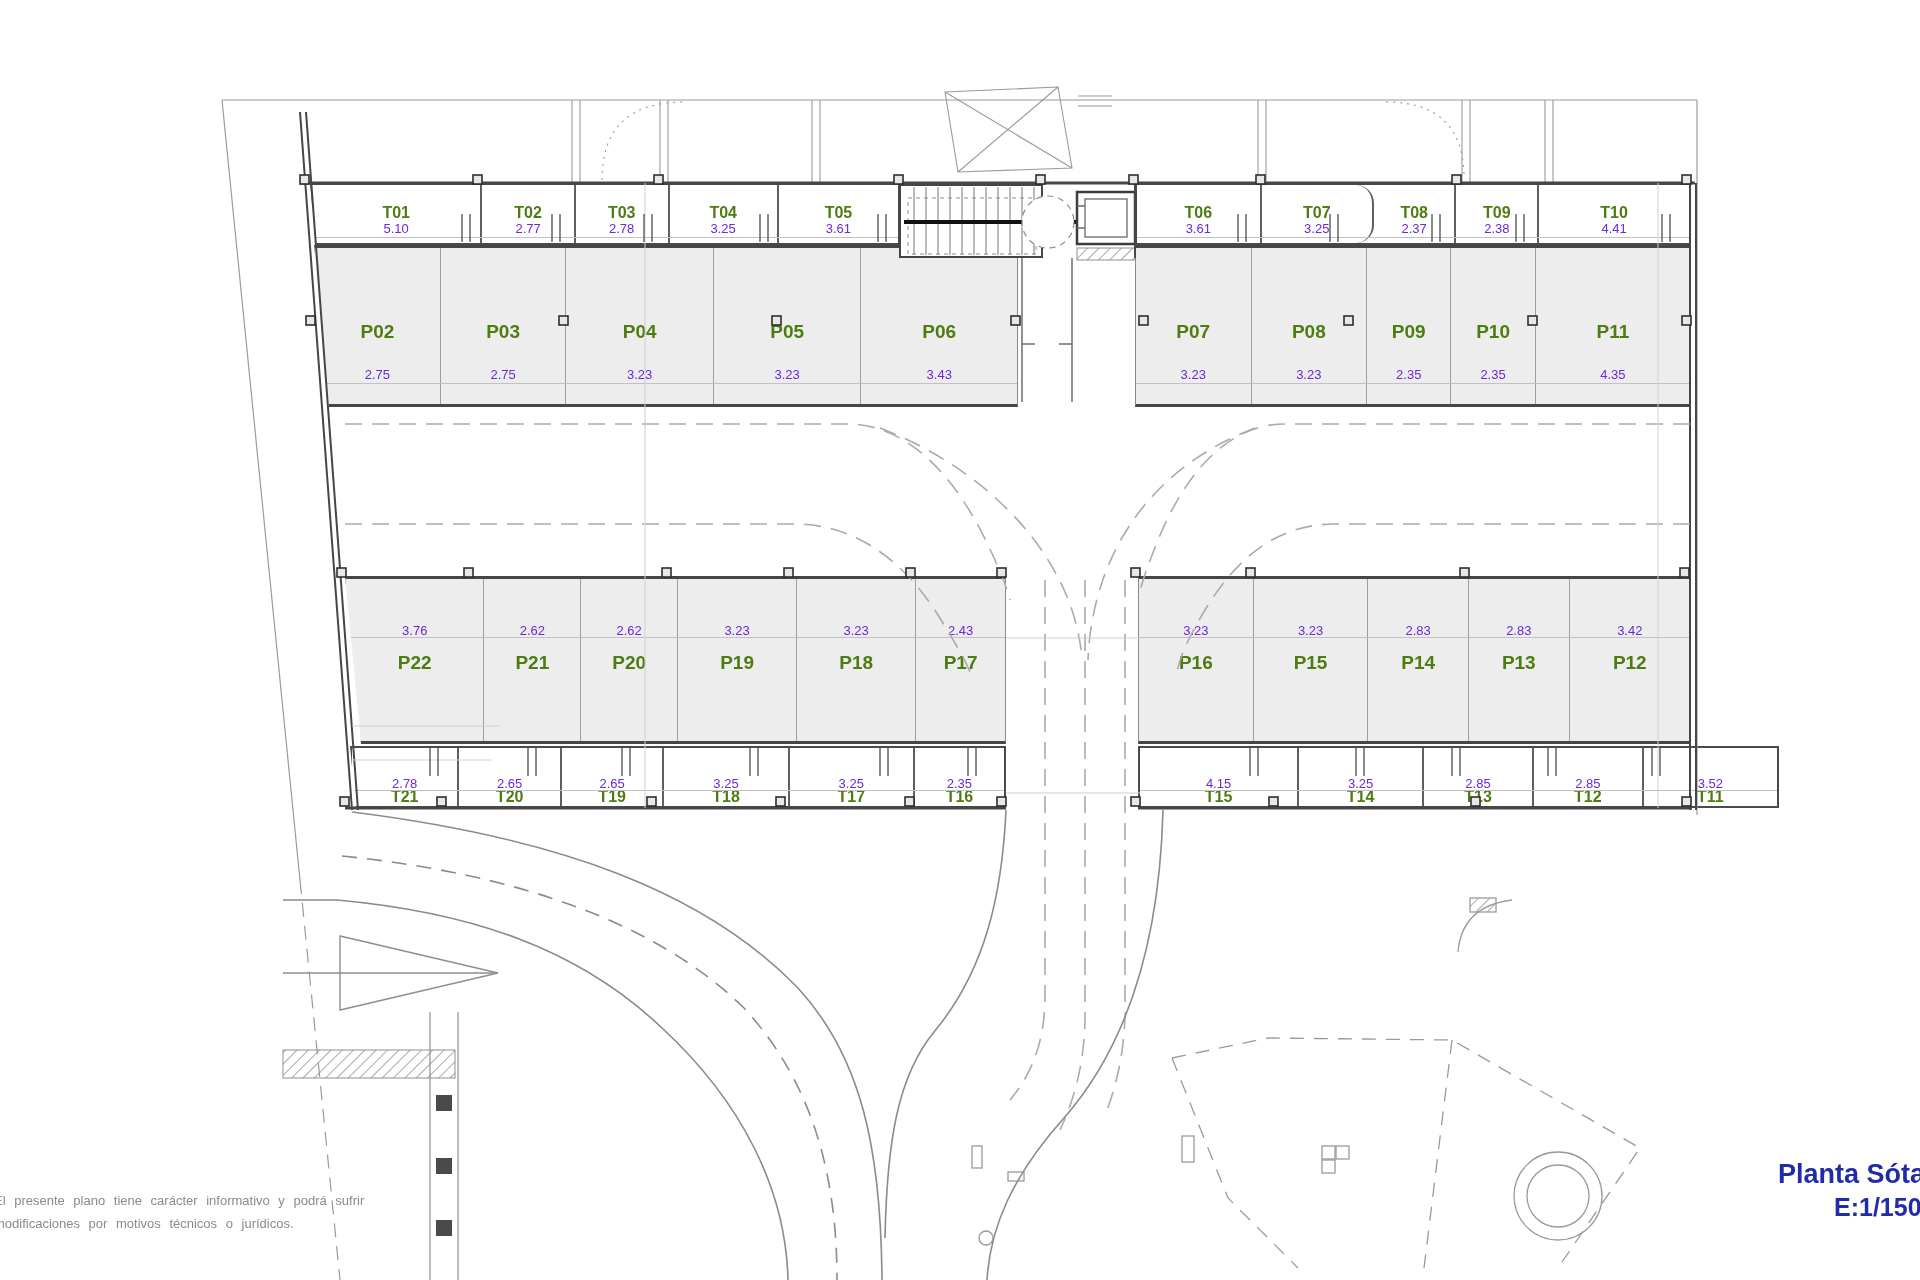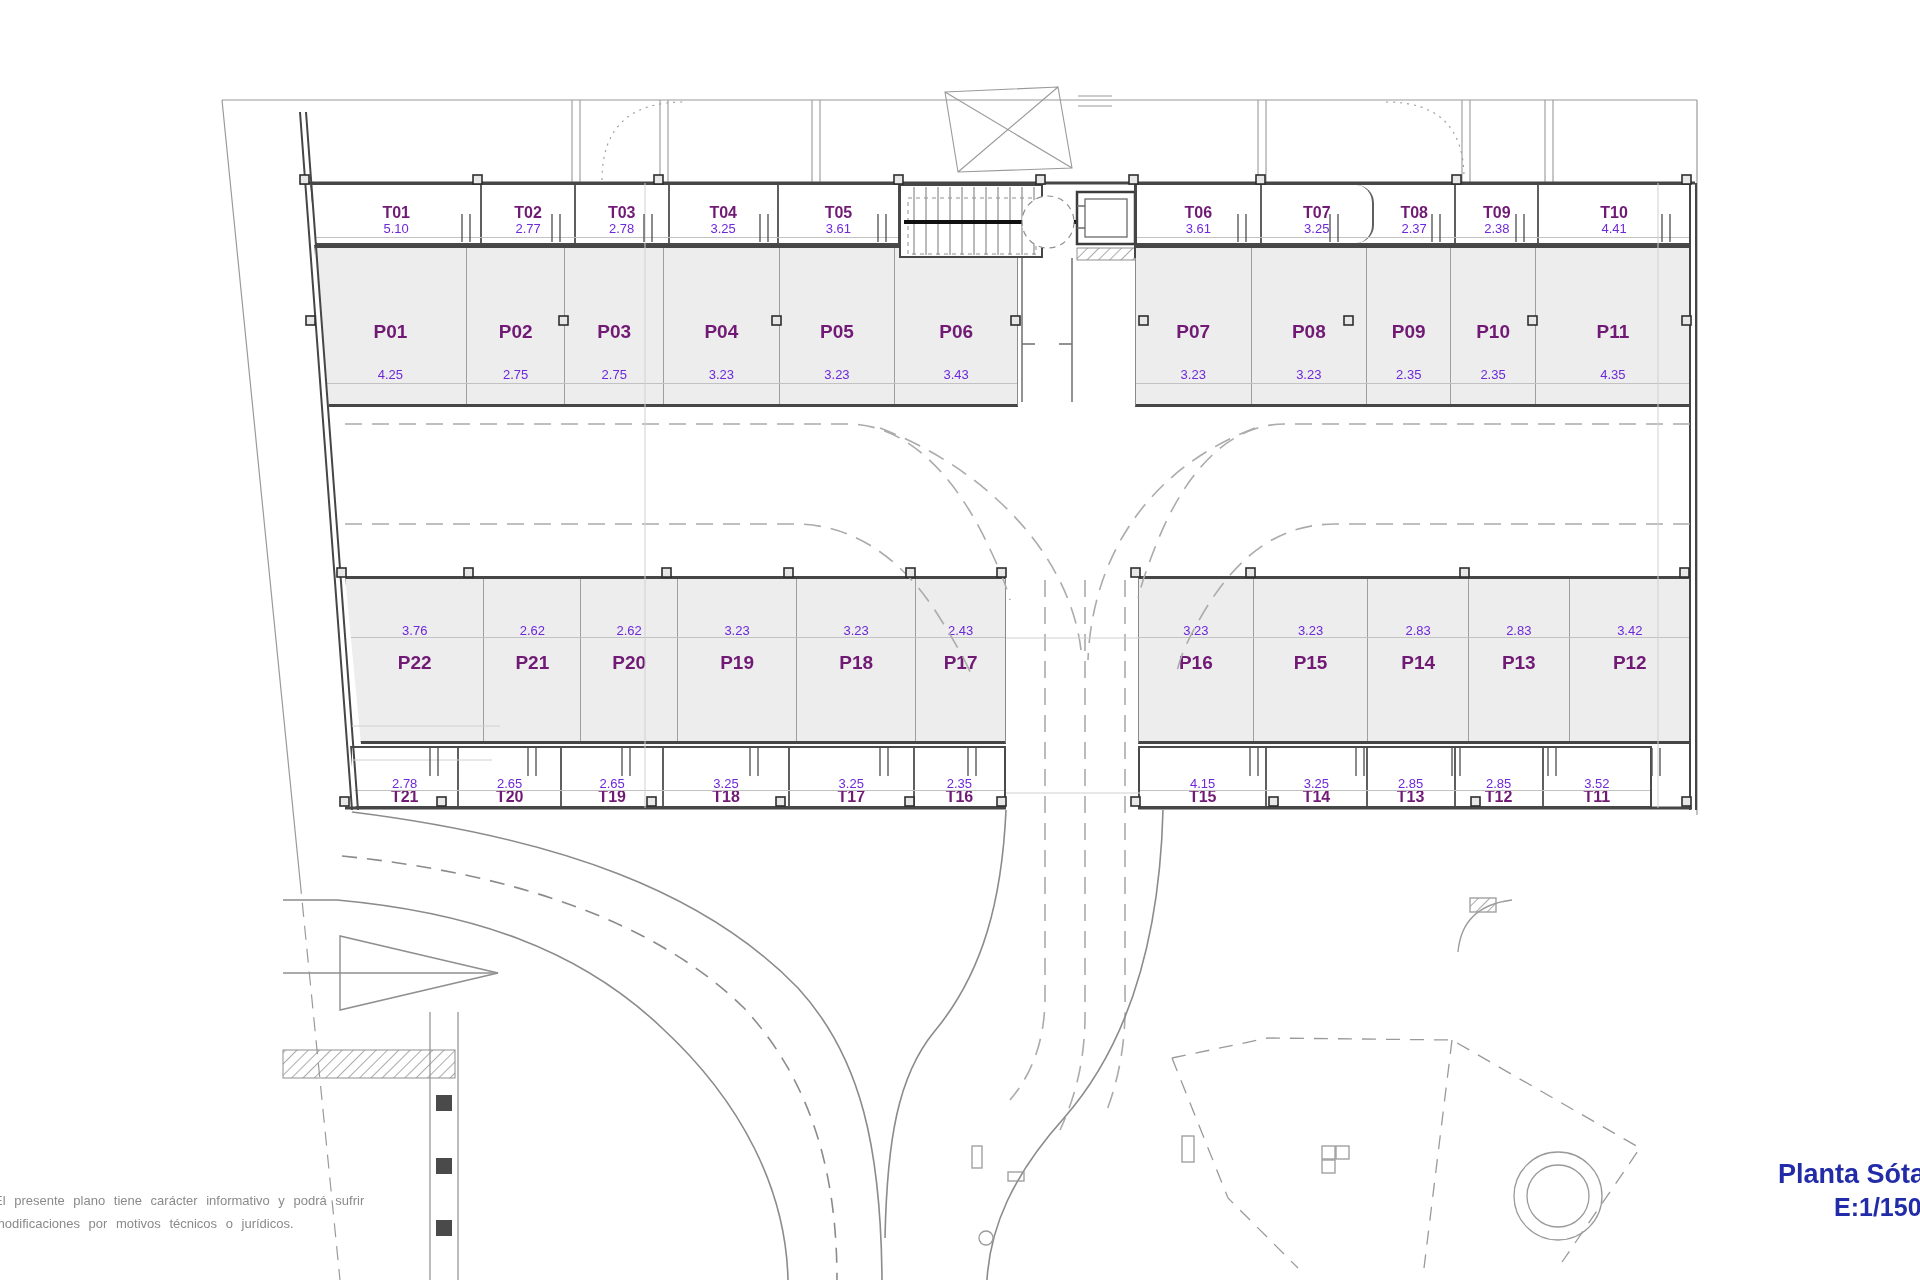--- a/index.html
+++ b/index.html
@@ -6,21 +6,21 @@
   body{width:1920px;height:1280px;position:relative;overflow:hidden;background:#ffffff;
        font-family:"Liberation Sans", sans-serif;}
   .band{position:absolute;display:flex;box-sizing:border-box;z-index:2;}
   .band.storage{background:#ffffff;border:2px solid #4a4a4a;}
   .band.parking{background:#ededed;border-top:3px solid #464646;border-bottom:3px solid #464646;
                 border-left:1px solid #8a8a8a;border-right:1px solid #8a8a8a;}
   .cell{position:relative;flex:1 1 0;min-width:0;}
   .band.parking .cell{border-right:1px solid #9f9f9f;}
   .band.storage .cell{border-right:2px solid #5f5f5f;}
   .band .cell:last-child{border-right:none;}
-  .uid{position:absolute;left:0;right:0;text-align:center;color:#701a75;font-weight:bold;}
+  .uid{position:absolute;left:0;right:0;text-align:center;color:#4d7c0f;font-weight:bold;}
   .udim{position:absolute;left:0;right:0;text-align:center;color:#6d28d9;}
   .band.parking .uid{font-size:19px;}
   .band.storage .uid{font-size:16px;}
   .udim{font-size:13px;}
   
   .band.ts .uid{top:32%;} .band.ts .udim{top:62%;}
   .band.tp .uid{top:47%;} .band.tp .udim{bottom:14%;}
   .band.bp .udim{top:27%;} .band.bp .uid{top:45%;}
   .band.bs .uid{top:12%;margin-top:33px;} .band.bs .udim{top:48%;}
   
@@ -90,24 +90,20 @@
       <span class="udim">2.38</span>
     </div>
     <div class="cell" style="flex-grow: 4.41;">
       <span class="uid">T10</span>
       <span class="udim">4.41</span>
     </div>
   </div>
 
 <div id="tp-left" class="band parking tp" style="left:314px;top:245px;width:704px;height:162px;">
 
-<div class="cell" style="flex-grow: 4.25;">
-      <span class="uid">P01</span>
-      <span class="udim">4.25</span>
-    </div>
     <div class="cell" style="flex-grow: 2.75;">
       <span class="uid">P02</span>
       <span class="udim">2.75</span>
     </div>
     <div class="cell" style="flex-grow: 2.75;">
       <span class="uid">P03</span>
       <span class="udim">2.75</span>
     </div>
     <div class="cell" style="flex-grow: 3.23;">
       <span class="uid">P04</span>
@@ -220,21 +216,21 @@
     <div class="cell" style="flex-grow: 3.25;">
       <span class="uid">T17</span>
       <span class="udim">3.25</span>
     </div>
     <div class="cell" style="flex-grow: 2.35;">
       <span class="uid">T16</span>
       <span class="udim">2.35</span>
     </div>
   </div>
 
-<div id="bs-right" class="band storage bs" style="left:1138px;top:746px;width:514px;height:62px;">
+<div id="bs-right" class="band storage bs" style="left:1138px;top:746px;width:641px;height:62px;">
 
 <div class="cell" style="flex-grow: 4.15;">
       <span class="uid">T15</span>
       <span class="udim">4.15</span>
     </div>
     <div class="cell" style="flex-grow: 3.25;">
       <span class="uid">T14</span>
       <span class="udim">3.25</span>
     </div>
     <div class="cell" style="flex-grow: 2.85;">

